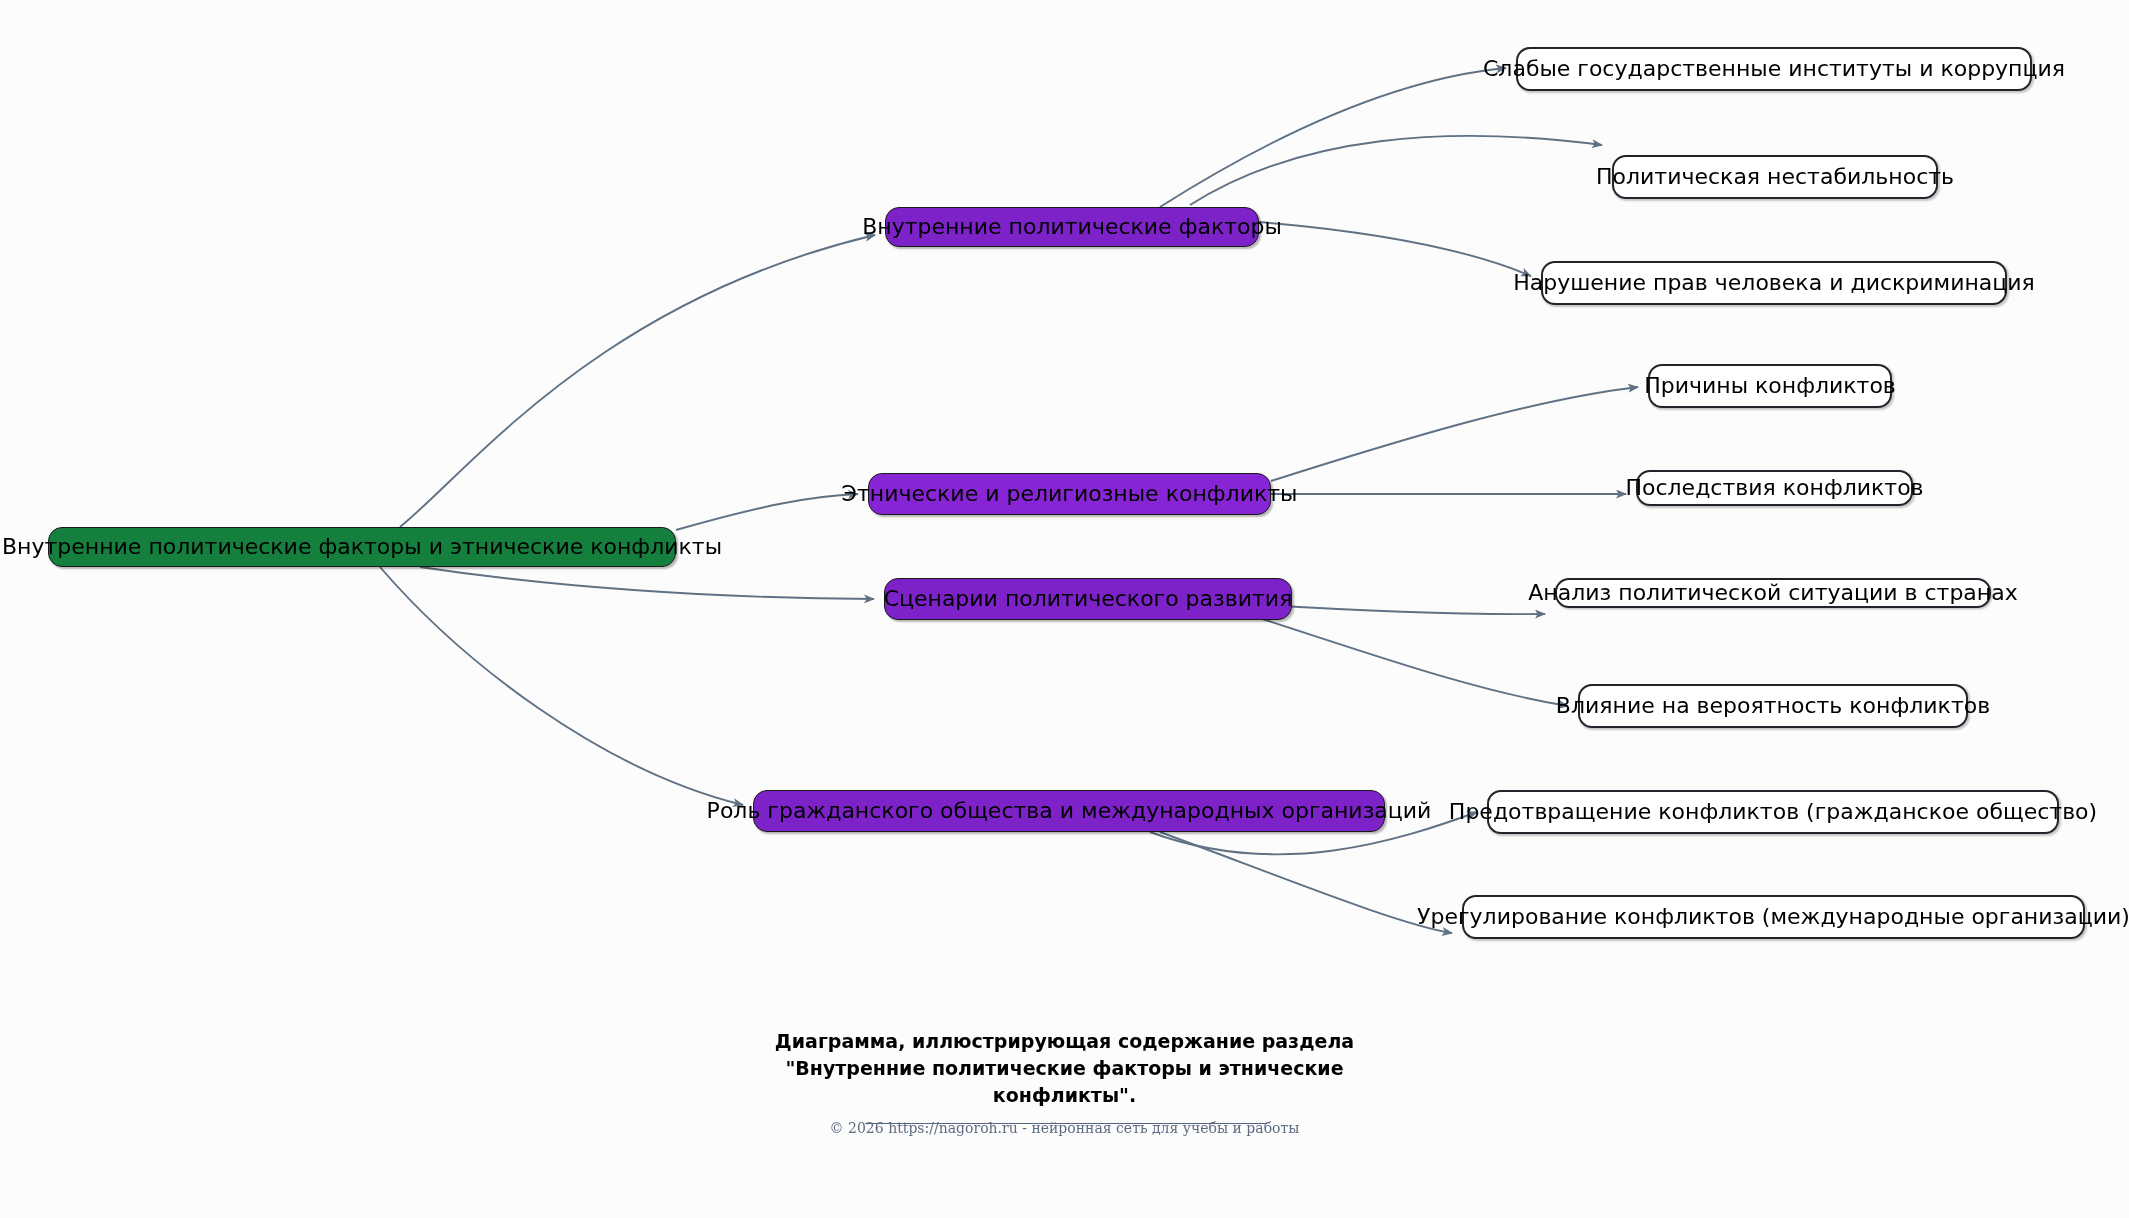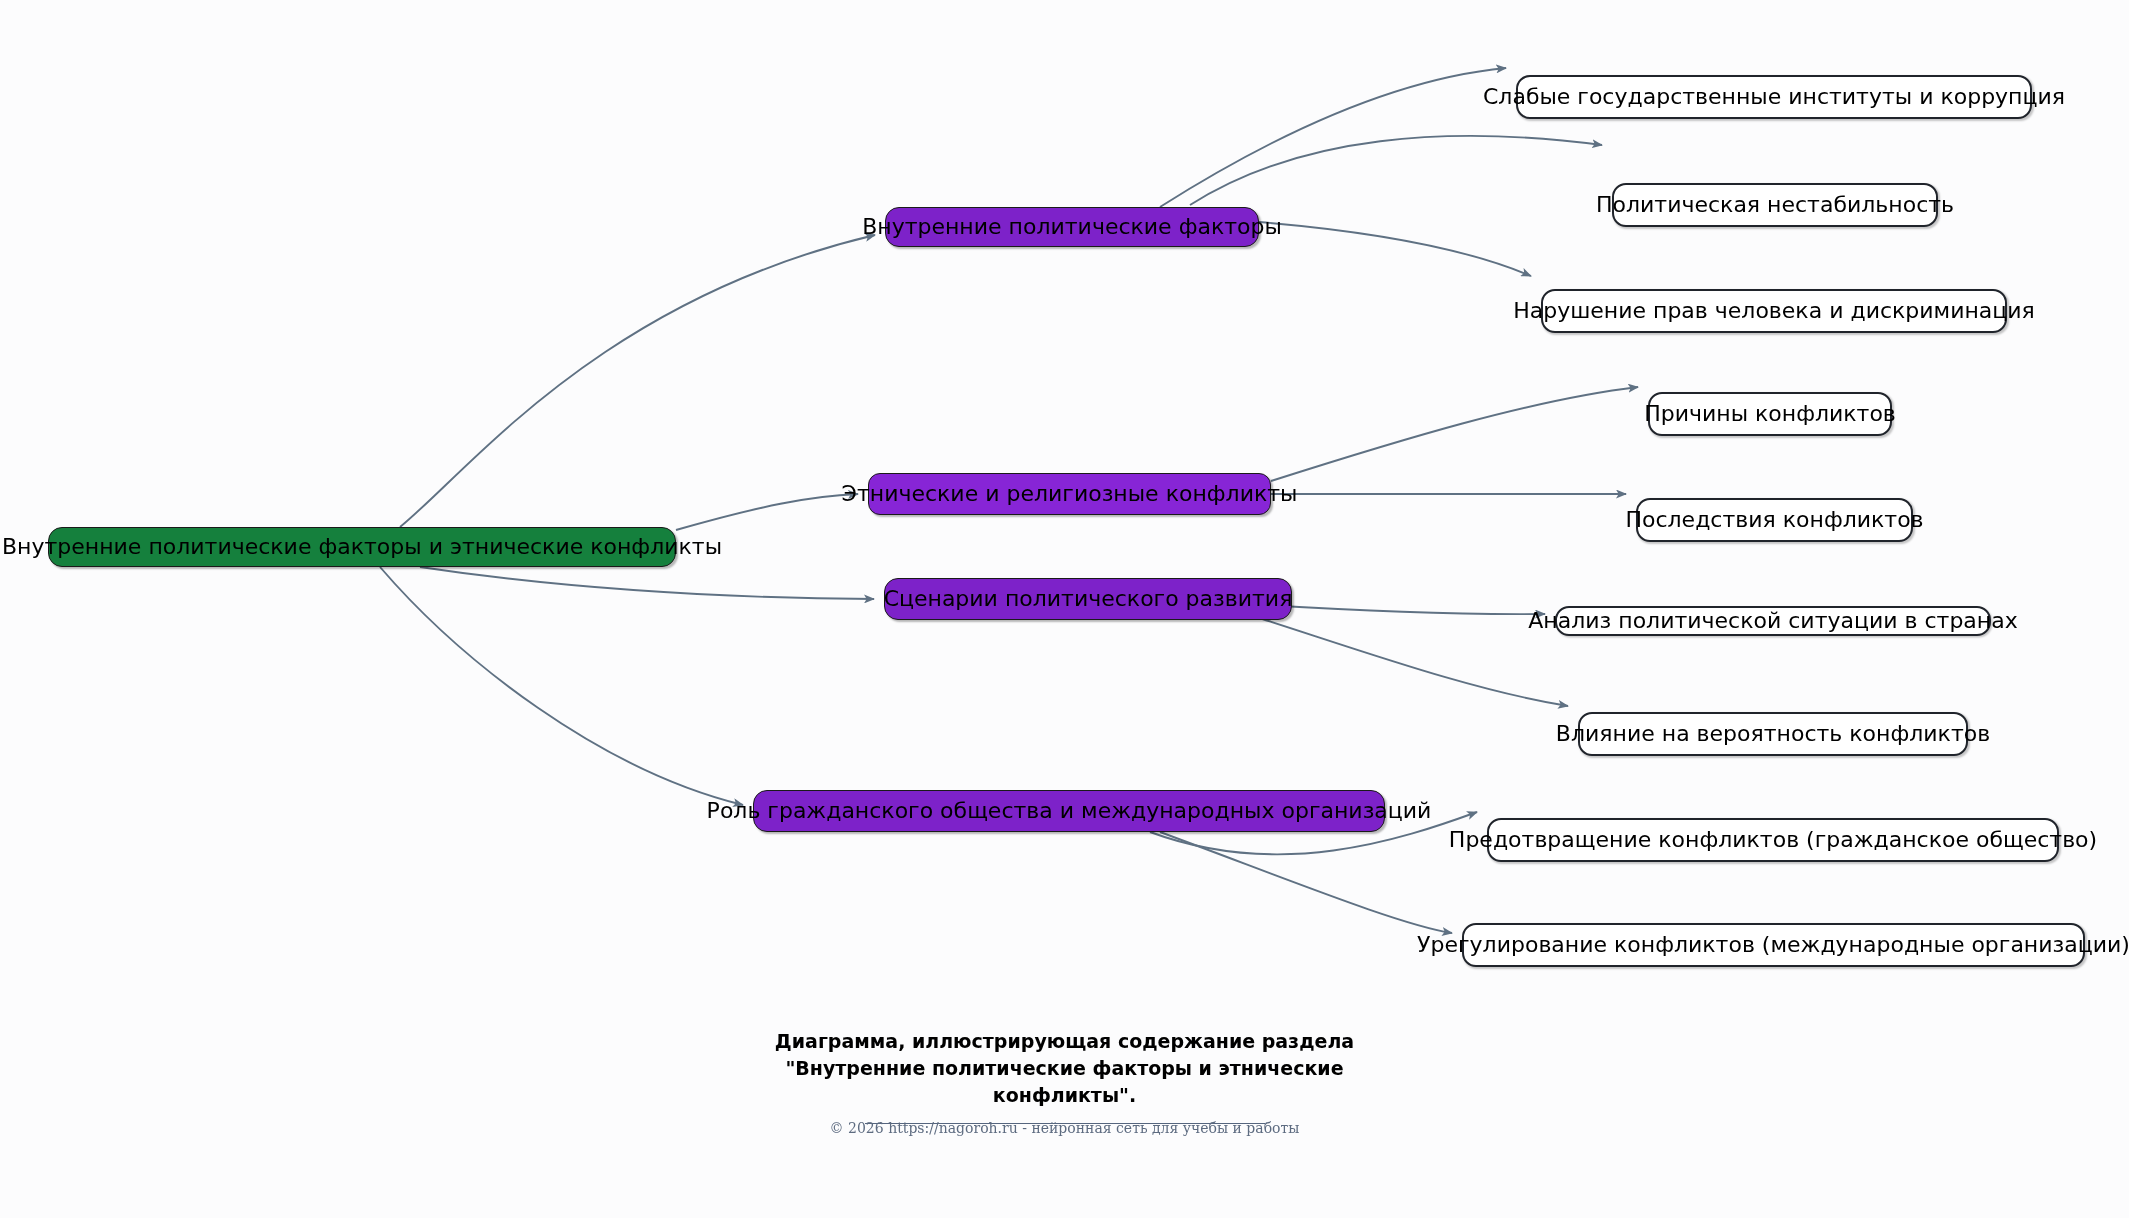--- a/index.html
+++ b/index.html
@@ -56,31 +56,29 @@
     background: #7d22c9;
     border: 1.6px solid #1a1a1a;
     color: #000000;
     font-size: 22px;
     padding: 0 14px;
     box-shadow: 2px 2px 2px rgba(0,0,0,0.28);
   }
 
   .node-branch.variant-alt {
     background: #8725d6;
-    border-radius: 12px;
   }
 
   .node-leaf {
     background: #ffffff;
     border: 2px solid #20242b;
     color: #000000;
     font-size: 22px;
     padding: 0 16px;
     box-shadow: 1.5px 1.5px 2px rgba(0,0,0,0.22);
-    margin-top: 28px;
   }
 
   #caption-block {
     position: absolute;
     left: 0;
     top: 1028px;
     width: 2129px;
     text-align: center;
   }
 
@@ -161,21 +159,21 @@
   <div class="node node-leaf" style="left:1541px; top:261px; width:466px; height:44px;">
     <span>Нарушение прав человека и дискриминация</span>
   </div>
 
   <div class="node node-branch variant-alt" style="left:868px; top:473px; width:403px; height:42px;">
     <span>Этнические и религиозные конфликты</span>
   </div>
   <div class="node node-leaf" style="left:1648px; top:364px; width:244px; height:44px;">
     <span>Причины конфликтов</span>
   </div>
-  <div class="node node-leaf" style="left:1636px; top:470px; width:277px; height:44px;">
+  <div class="node node-leaf" style="left:1636px; top:470px; width:277px; height:36px;">
     <span>Последствия конфликтов</span>
   </div>
 
   <div class="node node-branch" style="left:884px; top:578px; width:408px; height:42px;">
     <span>Сценарии политического развития</span>
   </div>
   <div class="node node-leaf" style="left:1555px; top:578px; width:436px; height:30px;">
     <span>Анализ политической ситуации в странах</span>
   </div>
   <div class="node node-leaf" style="left:1578px; top:684px; width:390px; height:44px;">

